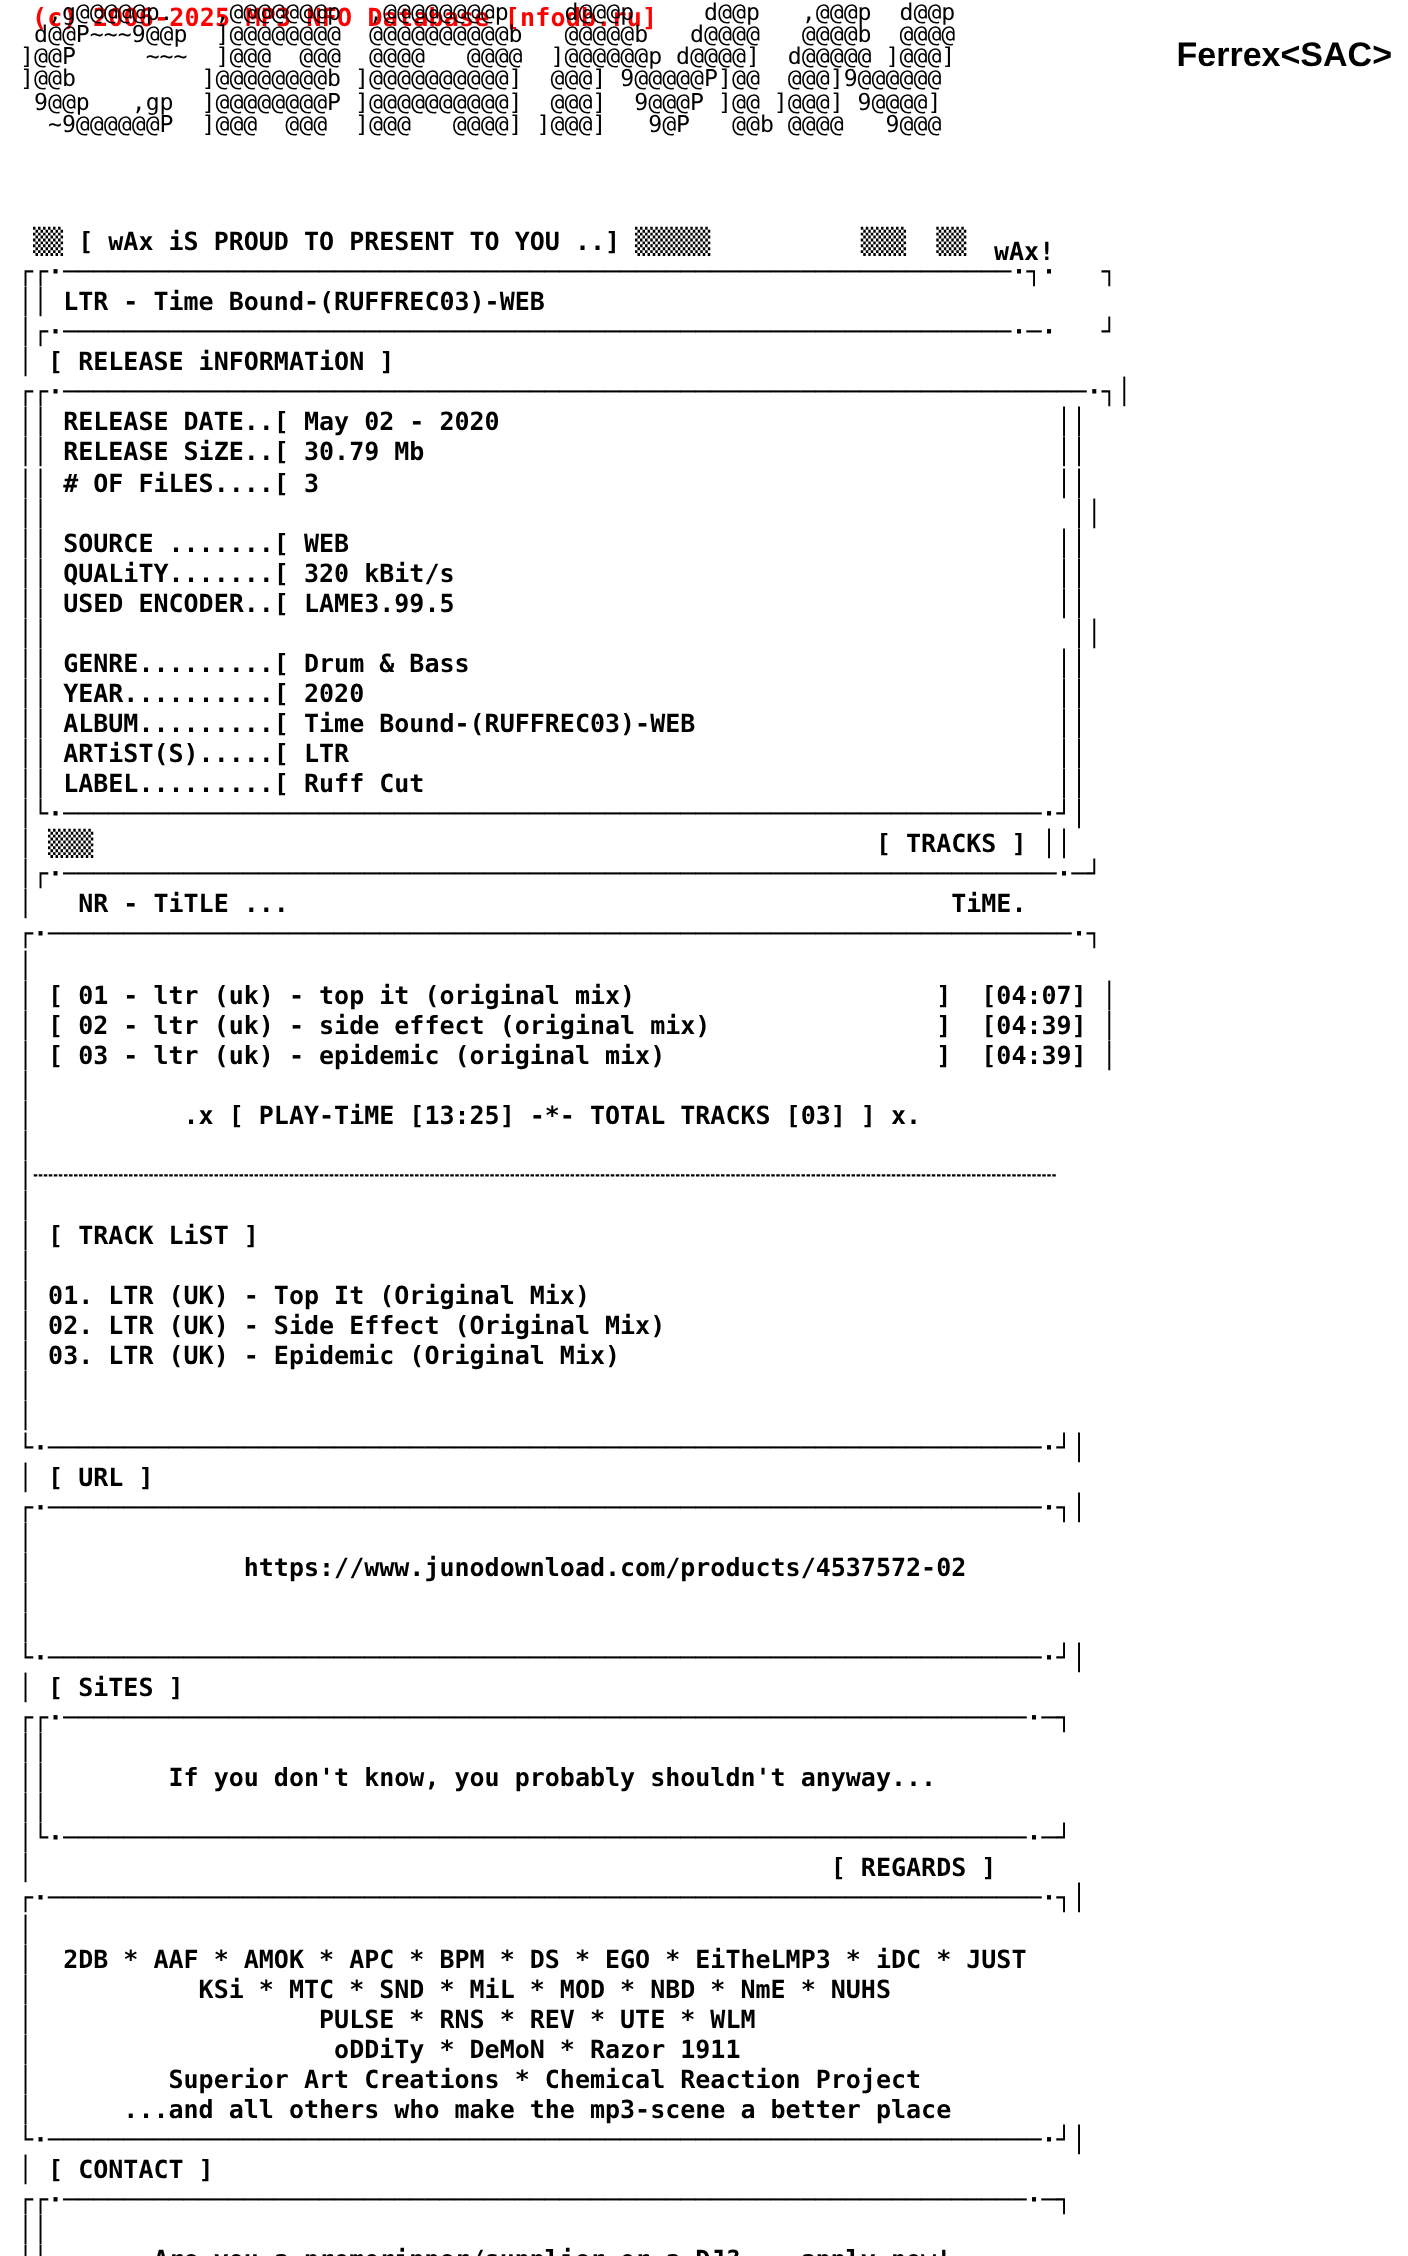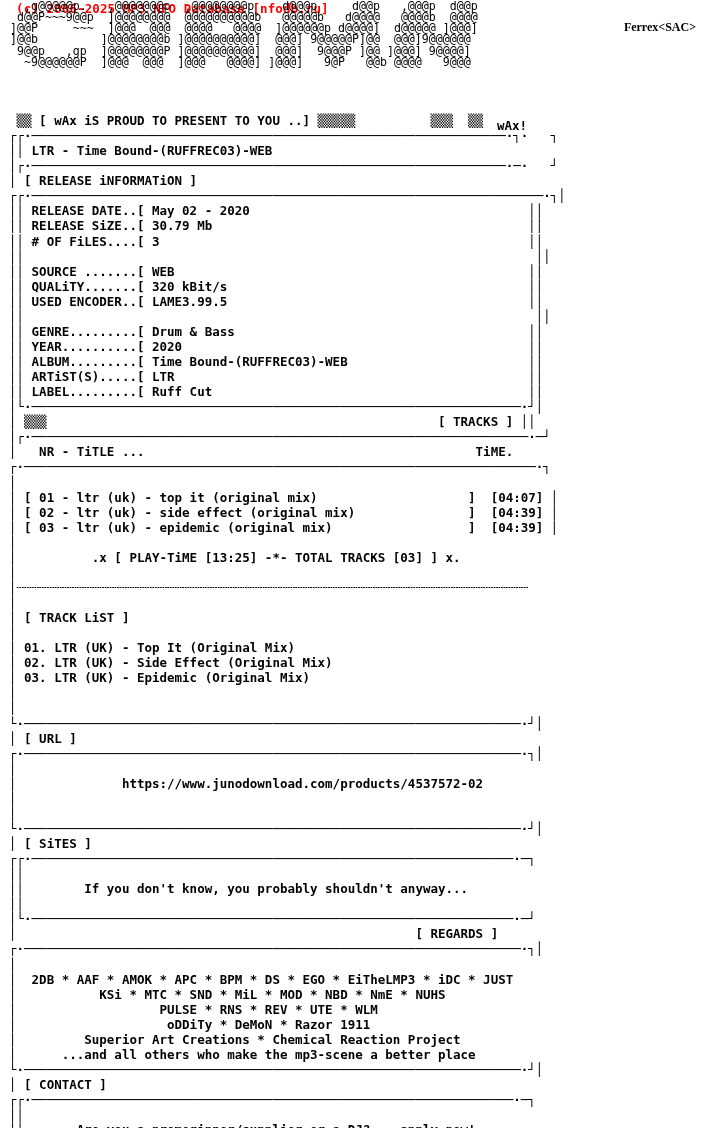--- a/index.html
+++ b/index.html
@@ -44,22 +44,22 @@
     letter-spacing: 0px;
     white-space: pre;
     color: #000000;
     font-weight: normal;
   }
 
   .artist-tag {
     position: absolute;
     right: 8px;
     top: 20px;
-    font-family: Liberation Serif, serif;
-    font-size: 12px;
+    font-family: Liberation Sans, sans-serif;
+    font-size: 17px;
     line-height: 15px;
     font-weight: bold;
     white-space: pre;
     color: #000000;
   }
 
   
   .body-block {
     position: absolute;
     left: 9px;

